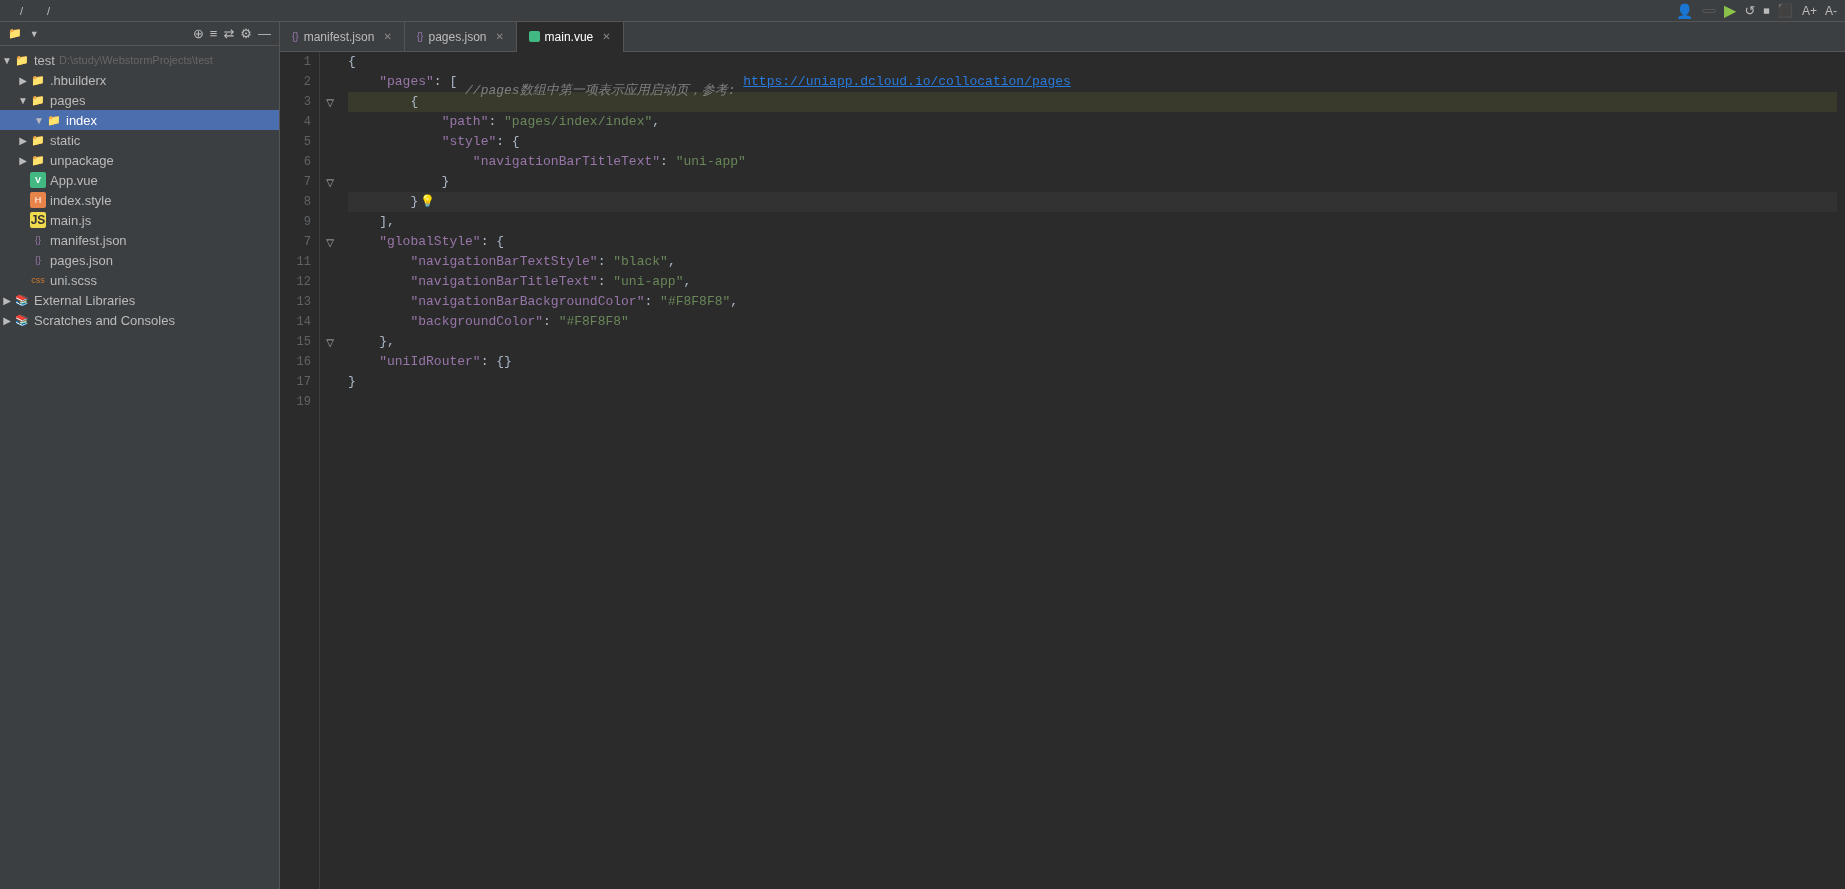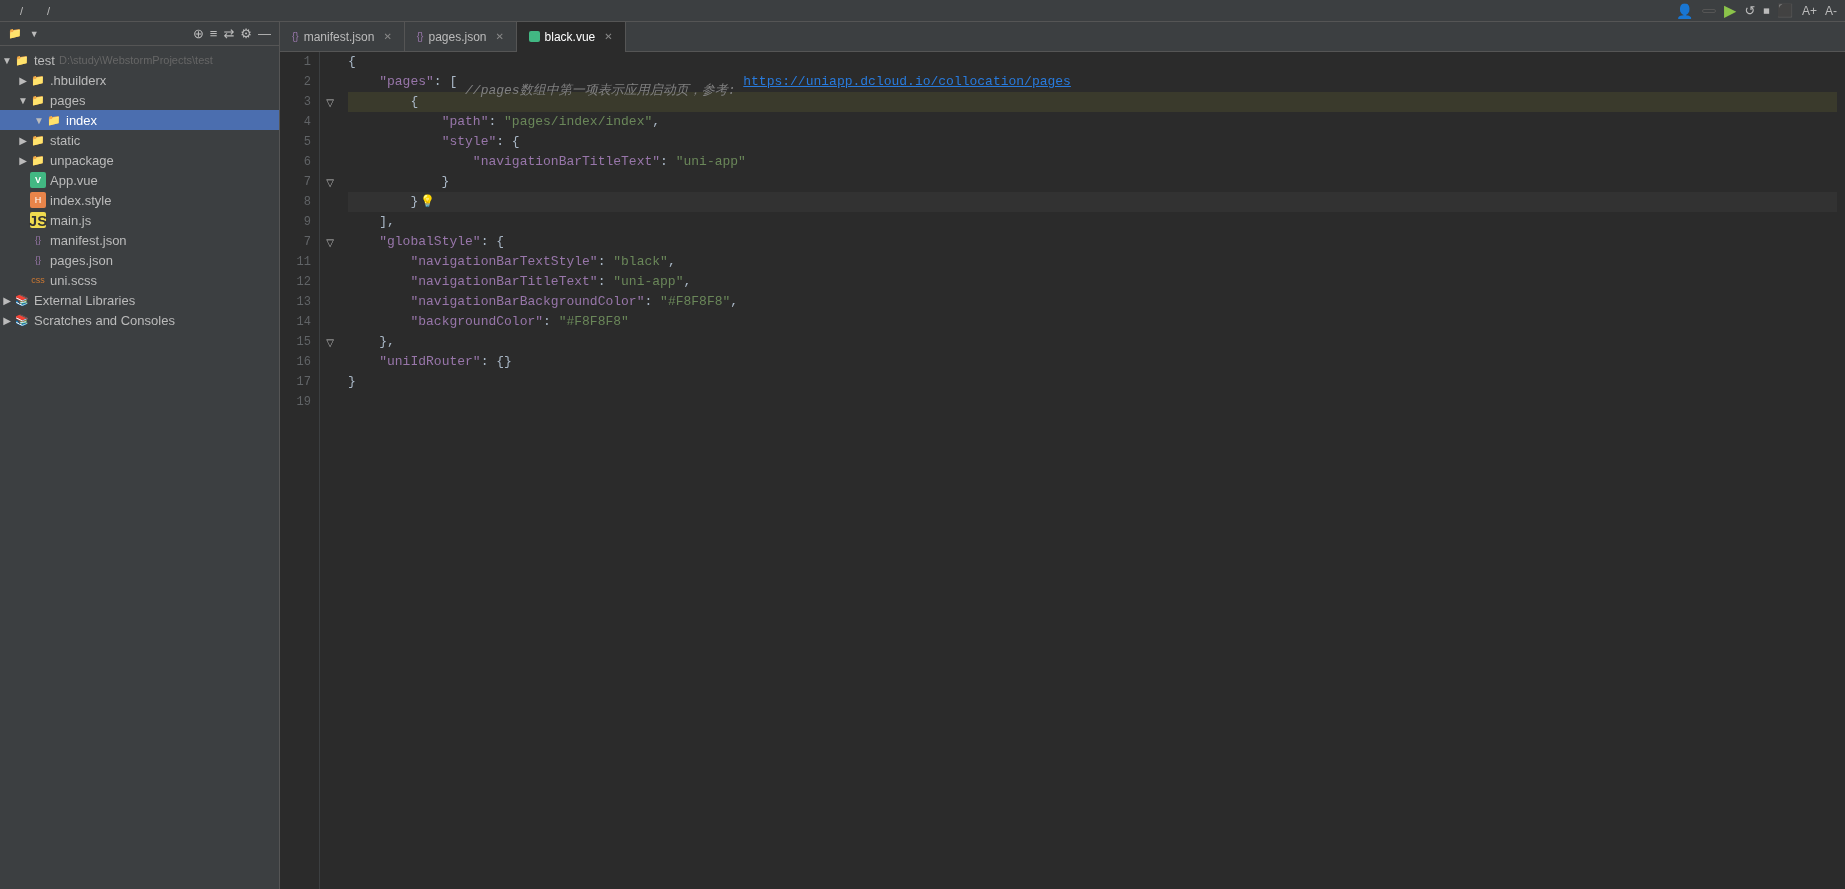--- a/index.html
+++ b/index.html
@@ -22,21 +22,21 @@
     .sidebar-tree { flex: 1; overflow-y: auto; padding: 4px 0; }
     .tree-item { display: flex; align-items: center; padding: 2px 0; cursor: pointer; white-space: nowrap; }
     .tree-item.selected { background: #4b6eaf; }
     .tree-indent { display: inline-block; width: 16px; flex-shrink: 0; }
     .tree-arrow { display: inline-block; width: 14px; font-size: 10px; color: #bbb; flex-shrink: 0; text-align: center; }
     .tree-icon { width: 16px; height: 16px; margin-right: 4px; flex-shrink: 0; display: inline-flex; align-items: center; justify-content: center; font-size: 11px; }
     .tree-label { font-size: 13px; color: #bbb; }
     .folder-icon { color: #e8a838; }
     .vue-icon { color: #42b883; font-size: 9px; font-weight: bold; }
     .html-icon { color: #e8844a; font-size: 9px; }
-    .js-icon { color: #f0db4f; font-size: 15px; font-weight: bold; }
+    .js-icon { color: #f0db4f; font-size: 12px; font-weight: bold; }
     .json-icon { color: #9876aa; font-size: 9px; }
     .css-icon { color: #cc7832; font-size: 9px; }
 
     
     .editor-area { flex: 1; display: flex; flex-direction: column; background: #2b2b2b; overflow: hidden; }
     .tabs-bar { display: flex; align-items: center; background: #3c3f41; border-bottom: 1px solid #555; flex-shrink: 0; height: 30px; }
     .tab { display: flex; align-items: center; gap: 5px; padding: 0 12px; height: 30px; font-size: 12px; color: #bbb; cursor: pointer; border-right: 1px solid #555; }
     .tab.active { background: #2b2b2b; color: #fff; }
     .tab .tab-icon { font-size: 10px; }
     .tab .close-btn { font-size: 10px; color: #888; margin-left: 4px; cursor: pointer; }
@@ -201,21 +201,21 @@
           <span>manifest.json</span>
           <span class="close-btn">✕</span>
         </div>
         <div class="tab">
           <span class="tab-icon" style="color:#9876aa;font-size:10px;">{}</span>
           <span>pages.json</span>
           <span class="close-btn">✕</span>
         </div>
         <div class="tab active">
           <span class="tab-icon" style="background:#42b883;color:white;border-radius:2px;padding:0 2px;color:#42b883;font-size:10px;">V</span>
-          <span>black.vue</span>
+          <span>main.vue</span>
           <span class="close-btn">✕</span>
         </div>
       </div>
 
     <div class="code-editor">
       <div class="line-numbers" id="line-numbers">
           <div class="line-num">1</div>
           <div class="line-num">2</div>
           <div class="line-num">3</div>
           <div class="line-num">4</div>

